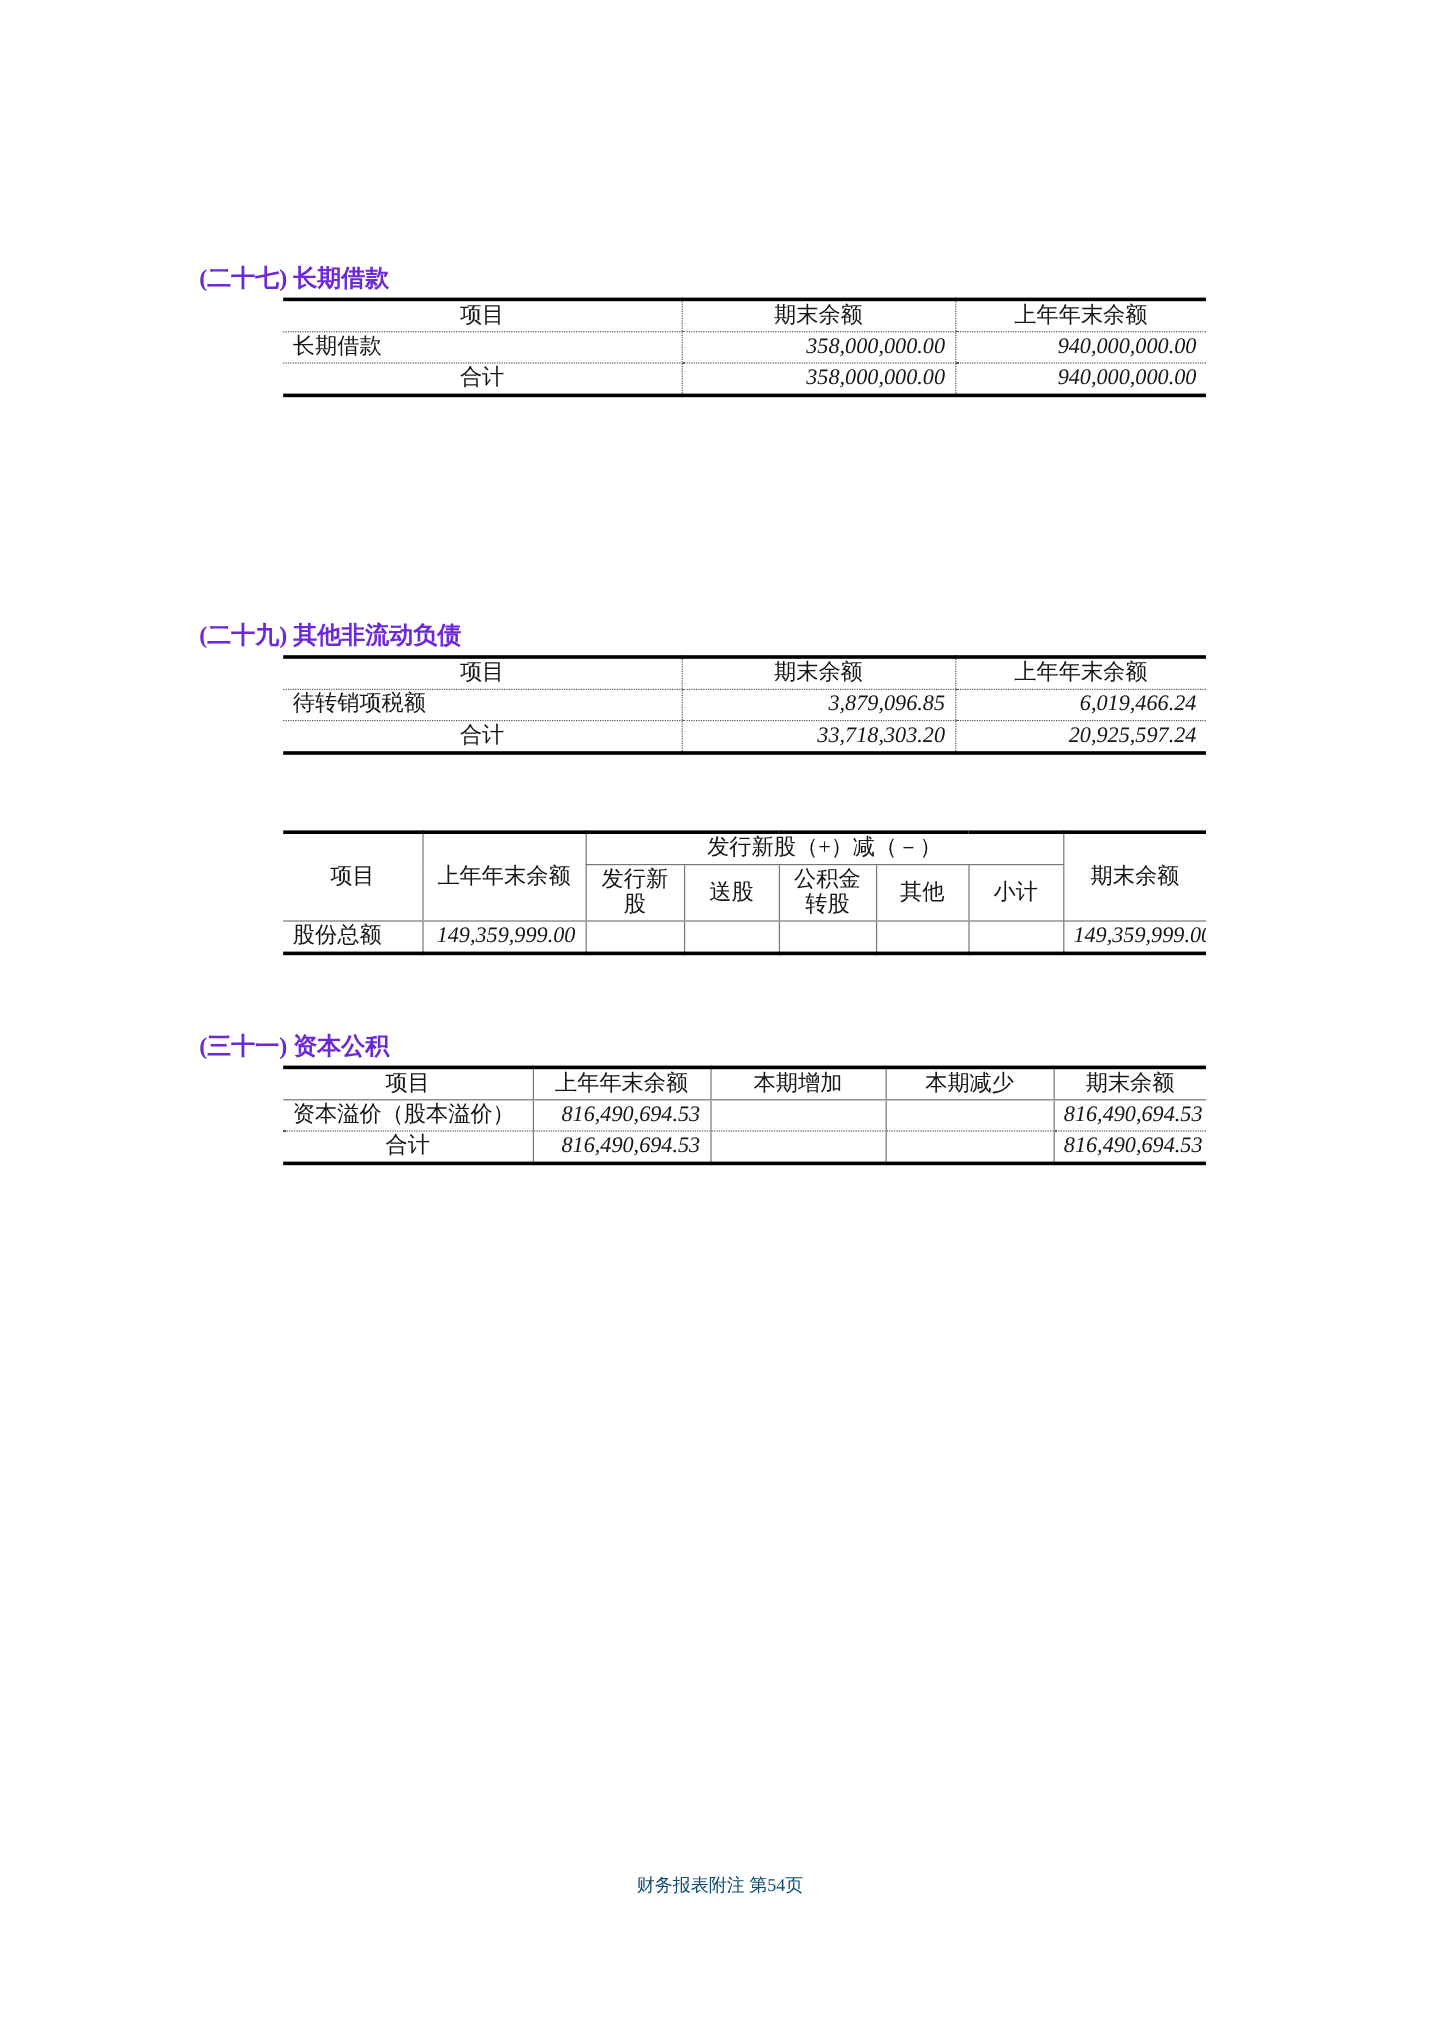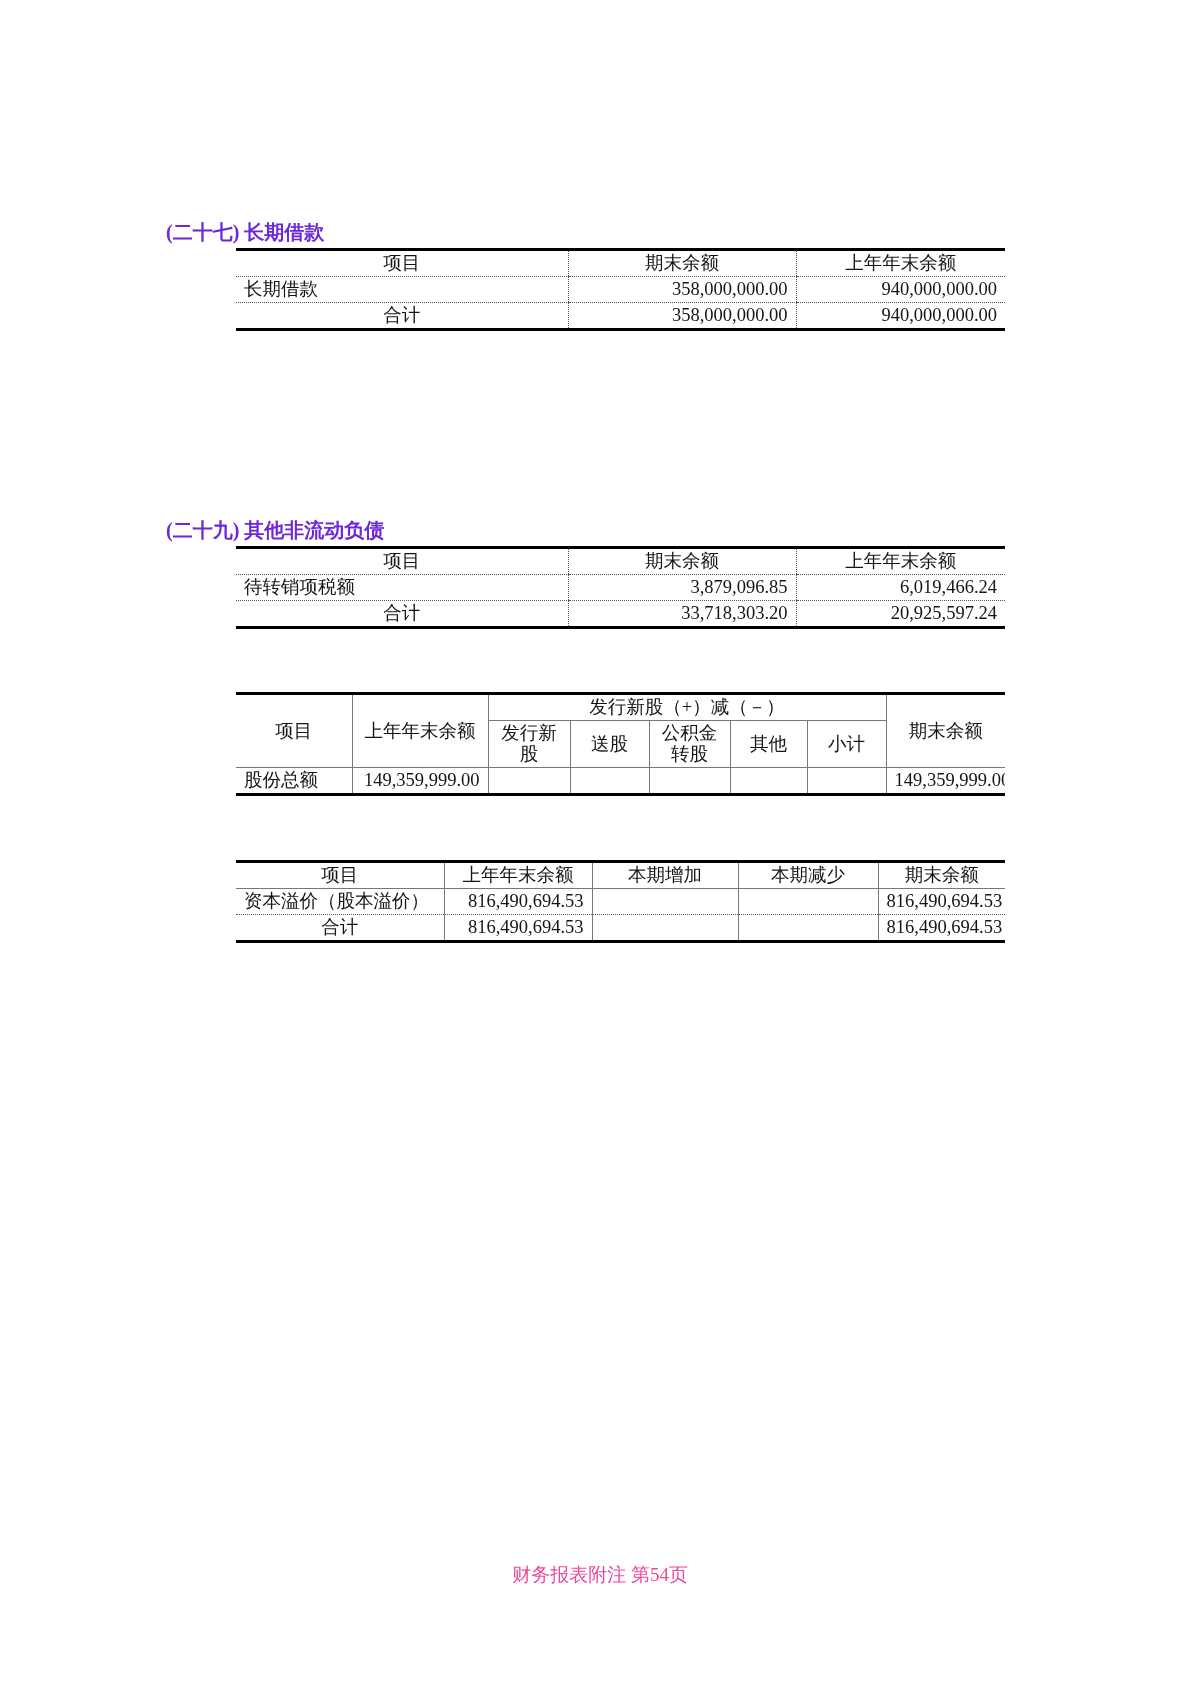--- a/index.html
+++ b/index.html
@@ -37,31 +37,31 @@
     border-bottom:1px dotted #555;
     overflow:hidden;
     word-break:normal;
   }
   .doc-table th{text-align:center;}
   .doc-table th:not(.fc),.doc-table td:not(.fc){border-left:1px dotted #555;}
   .solid-v th:not(.fc),.solid-v td:not(.fc){border-left:1px solid #777;}
   .solid-v thead th{border-bottom:1px solid #777;}
   .c-item{text-align:left;padding-left:10px;}
   .c-item-narrow{text-align:left;padding-left:10px;padding-right:14px;}
-  .c-num{text-align:right;padding-right:10px;}
+  .c-num{text-align:right;padding-right:10px;font-style:italic;}
   .c-total{text-align:center;}
   .h2row{height:44px;}
   .footer{
     position:absolute;
     top:1562px;
     left:0;
     width:100%;
     text-align:center;
-    font-size:19px;
-    color:#ec4899;
+    font-size:15px;
+    color:#0c4a6e;
   }
 </style>
 </head>
 <body>
 
 <div class="page">
 
   <section class="sec" style="top:220px">
     <h2 class="sec-heading">(二十七) 长期借款</h2>
     <table class="doc-table" style="width:769px">
@@ -159,20 +159,21 @@
           <td class="c-num"></td>
           <td class="c-num"></td>
           <td class="c-num"></td>
           <td class="c-num">149,359,999.00</td>
         </tr>
       </tbody>
     </table>
   </section>
 
   <section class="sec" style="top:860px">
+    <h2 class="sec-heading">(三十一) 资本公积</h2>
     <table class="doc-table solid-v" style="width:769px">
       <colgroup>
         <col style="width:208px">
           <col style="width:148px">
           <col style="width:146px">
           <col style="width:140px">
           <col style="width:127px">
       </colgroup>
       <thead>
         <tr>

